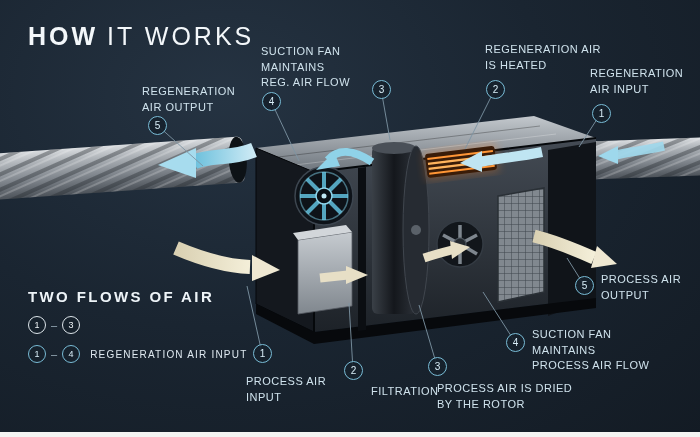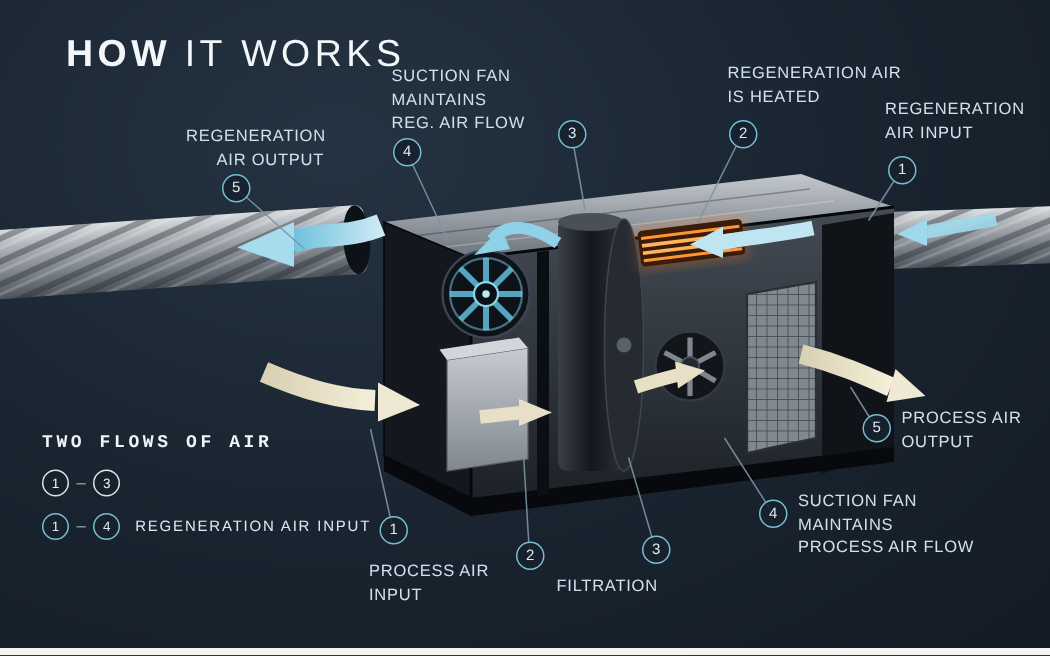--- a/index.html
+++ b/index.html
@@ -5,34 +5,34 @@
   html,body{margin:0;padding:0;background:#0d141c;}
   .stage{
     position:relative;width:700px;height:437px;overflow:hidden;
     background:radial-gradient(ellipse at 32% 22%, #253342 0%, #1a2531 48%, #131b24 100%);
     font-family:"Liberation Sans", sans-serif;
   }
   .title{
     position:absolute;left:28px;top:22px;color:#f3f7fa;
     font-size:25px;letter-spacing:3px;font-weight:300;white-space:nowrap;
   }
-  .title .bold{font-weight:700;margin-right:9px;margin-left:16px;}
+  .title .bold{font-weight:700;margin-right:9px;}
   .machine-svg{position:absolute;left:0;top:0;width:700px;height:437px;}
   .lbl{
     position:absolute;color:#cfe2ec;font-size:11px;letter-spacing:.5px;
     line-height:1.42;text-transform:uppercase;
   }
   .num{
     position:absolute;width:17px;height:17px;border-radius:50%;
     border:1.5px solid #79bcd6;background:rgba(22,33,44,.9);color:#d8edf7;
     font-size:10px;display:flex;align-items:center;justify-content:center;
     box-sizing:content-box;
   }
   .legend{position:absolute;left:28px;top:288px;}
-  .legend-heading{color:#eef4f8;font-size:12px;letter-spacing:2.4px;font-weight:700;font-family:Liberation Mono, monospace;}
+  .legend-heading{color:#eef4f8;font-size:15px;letter-spacing:2.4px;font-weight:700;}
   .legend-row{display:flex;align-items:center;margin-top:11px;}
   .lnum{
     width:16px;height:16px;border-radius:50%;display:flex;align-items:center;justify-content:center;
     font-size:9px;box-sizing:content-box;
   }
   .lnum.white{border:1.5px solid #dde5ea;color:#eef3f6;background:rgba(22,33,44,.9);}
   .lnum.cyan{border:1.5px solid #79bcd6;color:#d8edf7;background:rgba(22,33,44,.9);}
   .ldash{color:#9fb2bf;font-size:11px;margin:0 5px;}
   .llabel{color:#dfe9f0;font-size:10px;letter-spacing:1.2px;margin-left:10px;}
   .bottom-strip{position:absolute;left:0;bottom:0;width:700px;height:5px;background:#f4f4f2;}
@@ -198,26 +198,27 @@
       <line x1="437" y1="366" x2="419" y2="305"></line>
       <line x1="515" y1="342" x2="483" y2="292"></line>
       <line x1="584" y1="285" x2="567" y2="258"></line>
     </g>
   </svg>
 
   <div class="title">
     <span class="bold">HOW</span><span>IT WORKS</span>
   </div>
 
-  <div class="lbl" style="left:124px;top:84px;width:92px;text-align:right">REGENERATION AIR OUTPUT</div>
+  <div class="lbl" style="left:142px;top:84px;width:92px;text-align:left">REGENERATION AIR OUTPUT</div>
   <div class="lbl" style="left:261px;top:44px;width:90px">SUCTION FAN MAINTAINS REG. AIR FLOW</div>
   <div class="lbl" style="left:590px;top:66px;width:92px">REGENERATION AIR INPUT</div>
   <div class="lbl" style="left:485px;top:42px;width:118px">REGENERATION AIR IS HEATED</div>
   <div class="lbl" style="left:246px;top:374px;width:82px">PROCESS AIR INPUT</div>
   <div class="lbl" style="left:371px;top:384px;width:90px">FILTRATION</div>
+  <div class="lbl" style="left:437px;top:381px;width:146px">PROCESS AIR IS DRIED BY THE ROTOR</div>
   <div class="lbl" style="left:532px;top:327px;width:122px">SUCTION FAN MAINTAINS PROCESS AIR FLOW</div>
   <div class="lbl" style="left:601px;top:272px;width:88px">PROCESS AIR OUTPUT</div>
 
   <div class="num" style="left:148px;top:116px">5</div>
   <div class="num" style="left:262px;top:92px">4</div>
   <div class="num" style="left:372px;top:80px">3</div>
   <div class="num" style="left:486px;top:80px">2</div>
   <div class="num" style="left:592px;top:104px">1</div>
   <div class="num" style="left:253px;top:344px">1</div>
   <div class="num" style="left:344px;top:361px">2</div>

